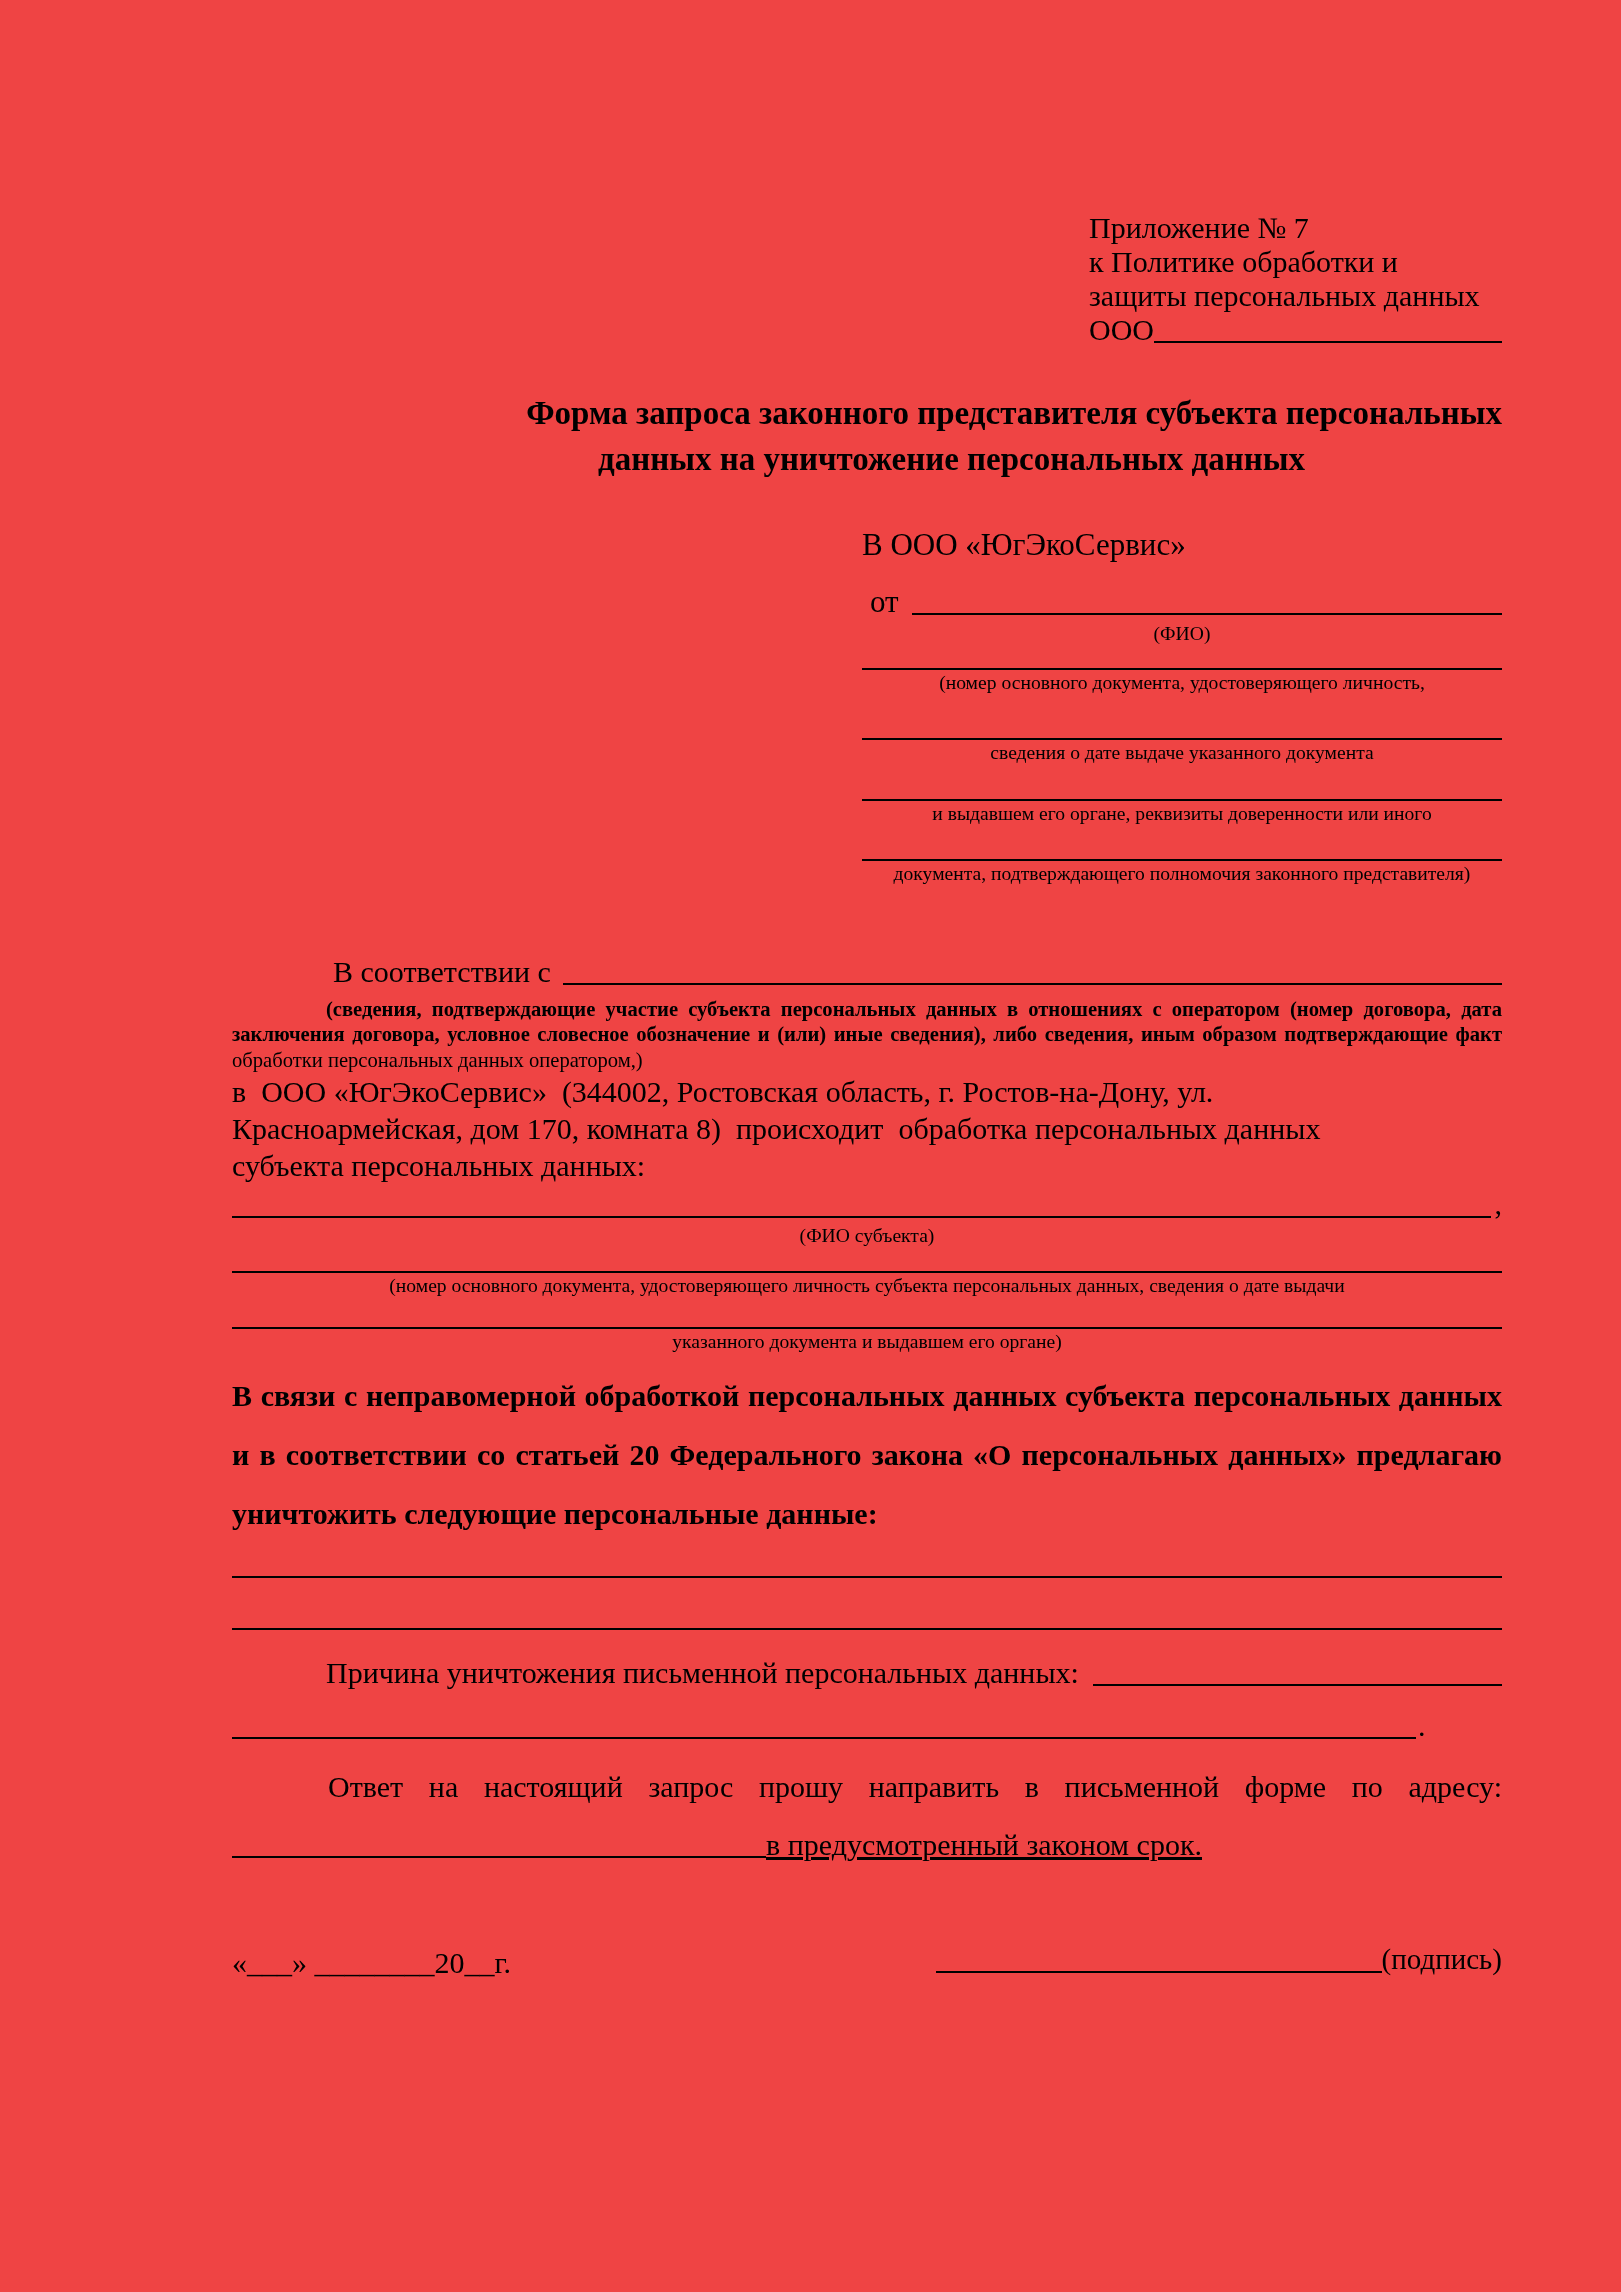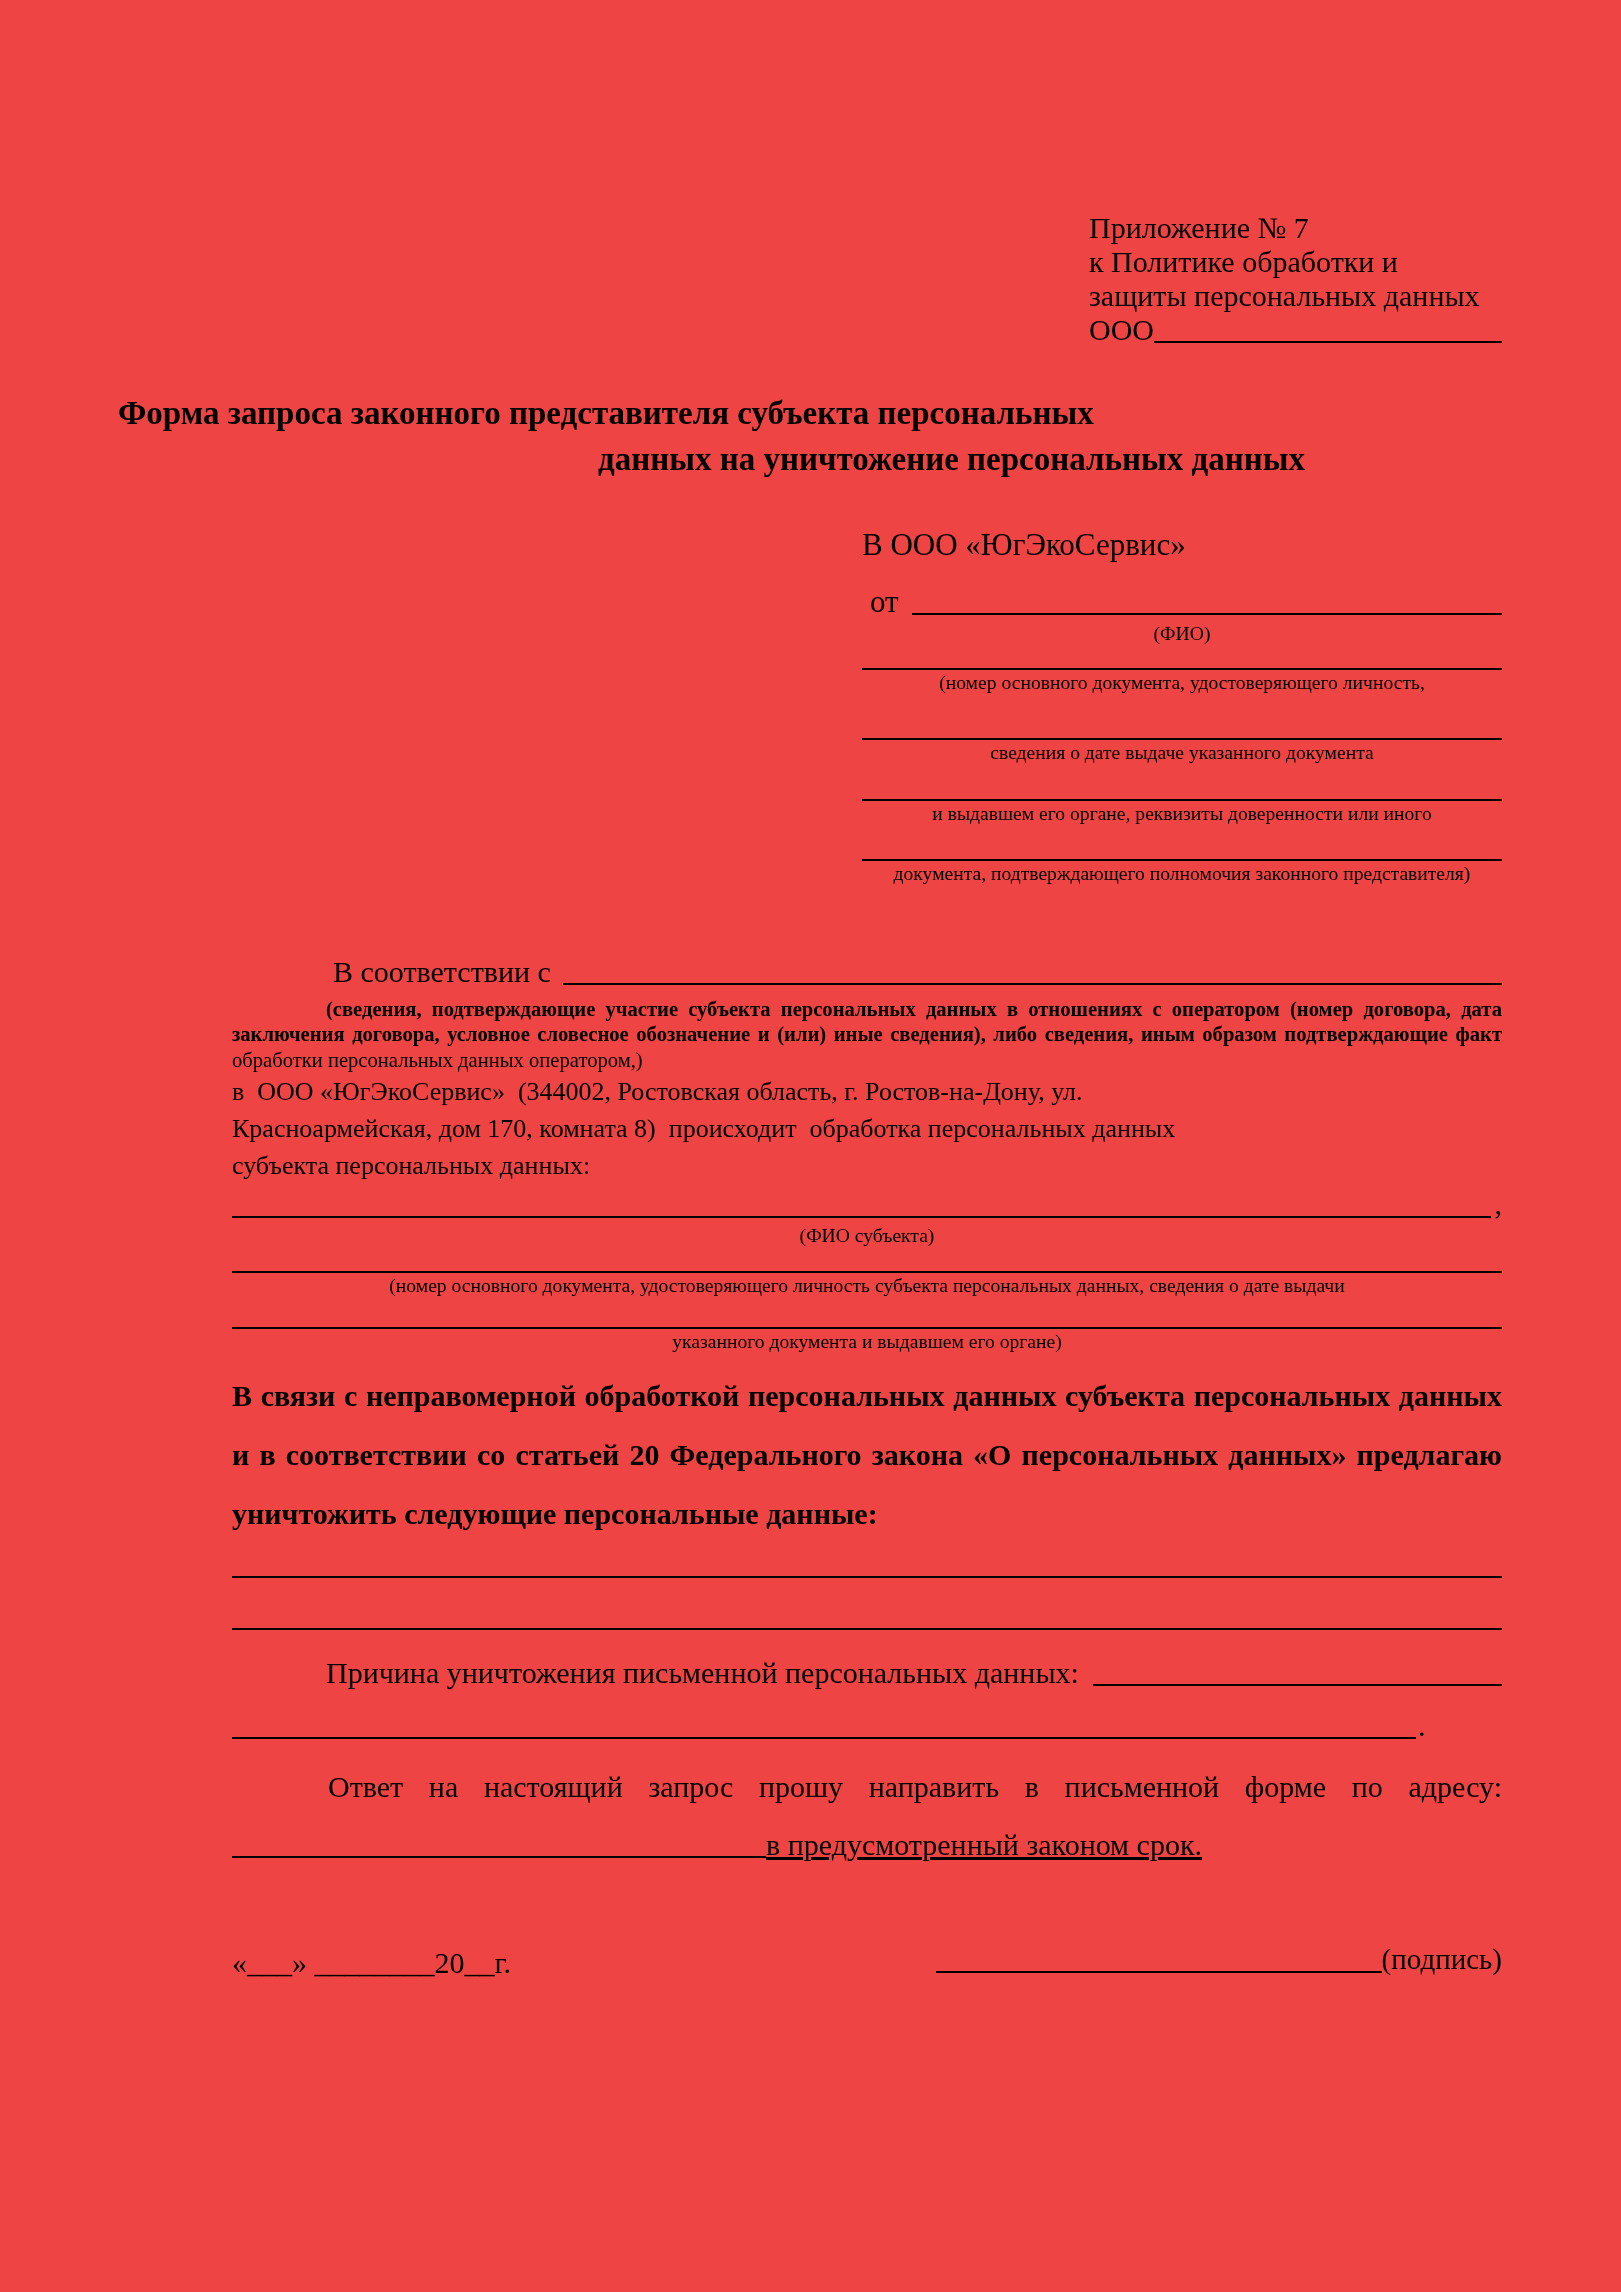--- a/index.html
+++ b/index.html
@@ -39,40 +39,40 @@
     margin-left:857px;
     font-size:30px;
     line-height:34px;
   }
   .appendix .line { white-space:nowrap; }
   .appendix .ooo-row { display:flex; }
   .appendix .ooo-row .fill { margin-bottom:3.9px; }
 
   
   .title { margin-top:43px; font-weight:bold; font-size:33px; line-height:46px; }
-  .title .t1 { margin-left:-114px; text-align:left; }
+  .title .t1 { margin-left:-114px; text-align:right; }
   .title .t2 { text-align:center; padding-left:169px; }
 
   
   .addr { margin-left:630px; margin-top:43px; font-size:31px; }
   .addr .frow { display:flex; margin-top:17.6px; }
   .addr .flabel { padding-right:13.7px;margin-left:8px; }
   .addr .b1 { height:25.5px; }
   .addr .b2 { height:47px; }
   .addr .b3 { height:37px; }
   .addr .b4 { height:37px; }
 
   
   .acc-row { display:flex; margin-top:67px; }
   .acc-row .lead { padding-left:101px; white-space:nowrap; }
   .acc-row .fill { margin-left:11.8px; }
   .fine-print { margin-top:5.9px; font-size:20.6px; line-height:25.5px; }
   .fp-j { text-align:justify; text-align-last:justify;font-weight:bold; }
   .fp-first { text-indent:94px; }
-  .op-line { font-size:26px; line-height:37px; white-space:pre-wrap; }
+  .op-line { font-size:30px; line-height:37px; white-space:pre-wrap; }
 
   .comma-row { display:flex; }
   .comma-row .tail { padding-left:3.9px; }
 
   .sub-blank-1 { height:25.5px; }
   .sub-blank-2 { height:33px; }
 
   
   .req { margin-top:13.7px; }
   .req .req-line { line-height:59px;font-weight:bold; }

